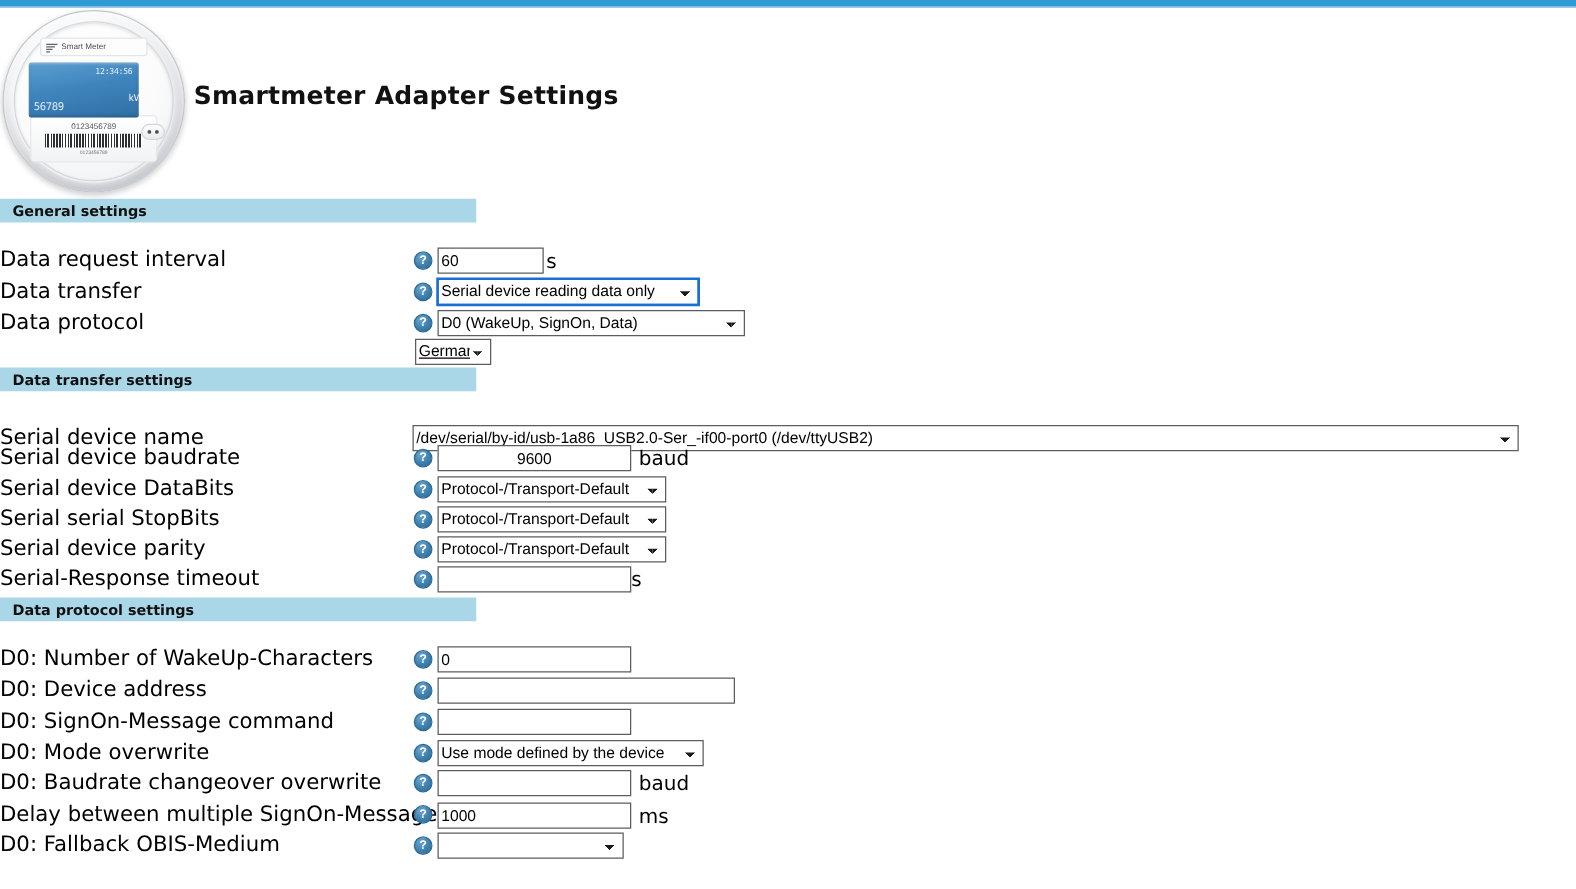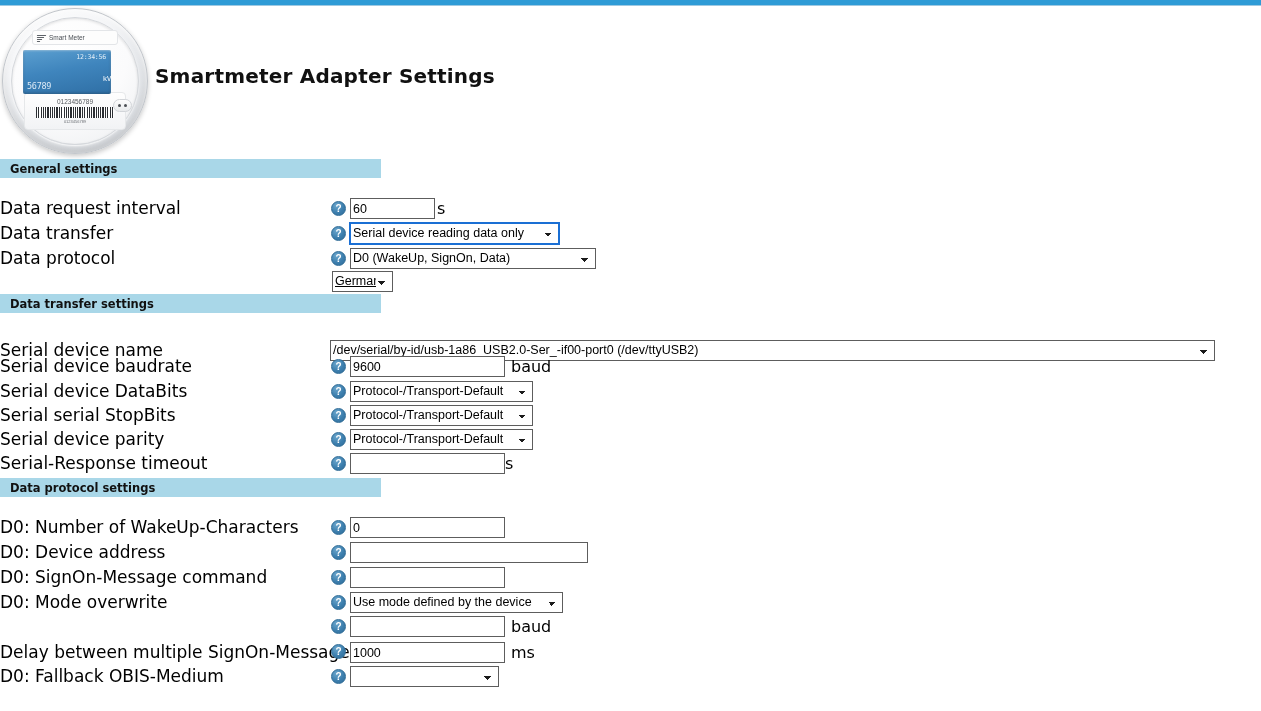--- a/index.html
+++ b/index.html
@@ -262,21 +262,21 @@
 <div class="row" style="top:338px;">
   <span class="lbl">Serial device name</span>
   <select class="fld" style="left:330px; top:2px; width:885px;">
     <option>/dev/serial/by-id/usb-1a86_USB2.0-Ser_-if00-port0 (/dev/ttyUSB2)</option>
   </select>
 </div>
 
 <div class="row" style="top:354px;">
   <span class="lbl">Serial device baudrate</span>
   <span class="help" style="left:331px; top:5px;">?</span>
-  <input class="fld" type="text" style="left: 350px; top: 2px; width: 155px;" value="9600">
+  <input class="fld" type="text" style="left: 350px; top: 2px; width: 155px; text-align: center;" value="9600">
   <span class="unit" style="left:511px;">baud</span>
 </div>
 
 <div class="row" style="top:379px;">
   <span class="lbl">Serial device DataBits</span>
   <span class="help" style="left:331px; top:5px;">?</span>
   <select class="fld" style="left:350px; top:2px; width:183px;">
     <option>Protocol-/Transport-Default</option>
   </select>
 </div>
@@ -326,20 +326,21 @@
 
 <div class="row" style="top:590px;">
   <span class="lbl">D0: Mode overwrite</span>
   <span class="help" style="left:331px; top:5px;">?</span>
   <select class="fld" style="left:350px; top:2px; width:213px;">
     <option>Use mode defined by the device</option>
   </select>
 </div>
 
 <div class="row" style="top:614px;">
+  <span class="lbl">D0: Baudrate changeover overwrite</span>
   <span class="help" style="left:331px; top:5px;">?</span>
   <input class="fld" type="text" style="left: 350px; top: 2px; width: 155px;" value="">
   <span class="unit" style="left:511px;">baud</span>
 </div>
 
 <div class="row" style="top:640px;">
   <span class="lbl">Delay between multiple SignOn-Messages</span>
   <span class="help" style="left:331px; top:4px;">?</span>
   <input class="fld" type="text" style="left: 350px; top: 2px; width: 155px;" value="1000">
   <span class="unit" style="left:511px;">ms</span>

